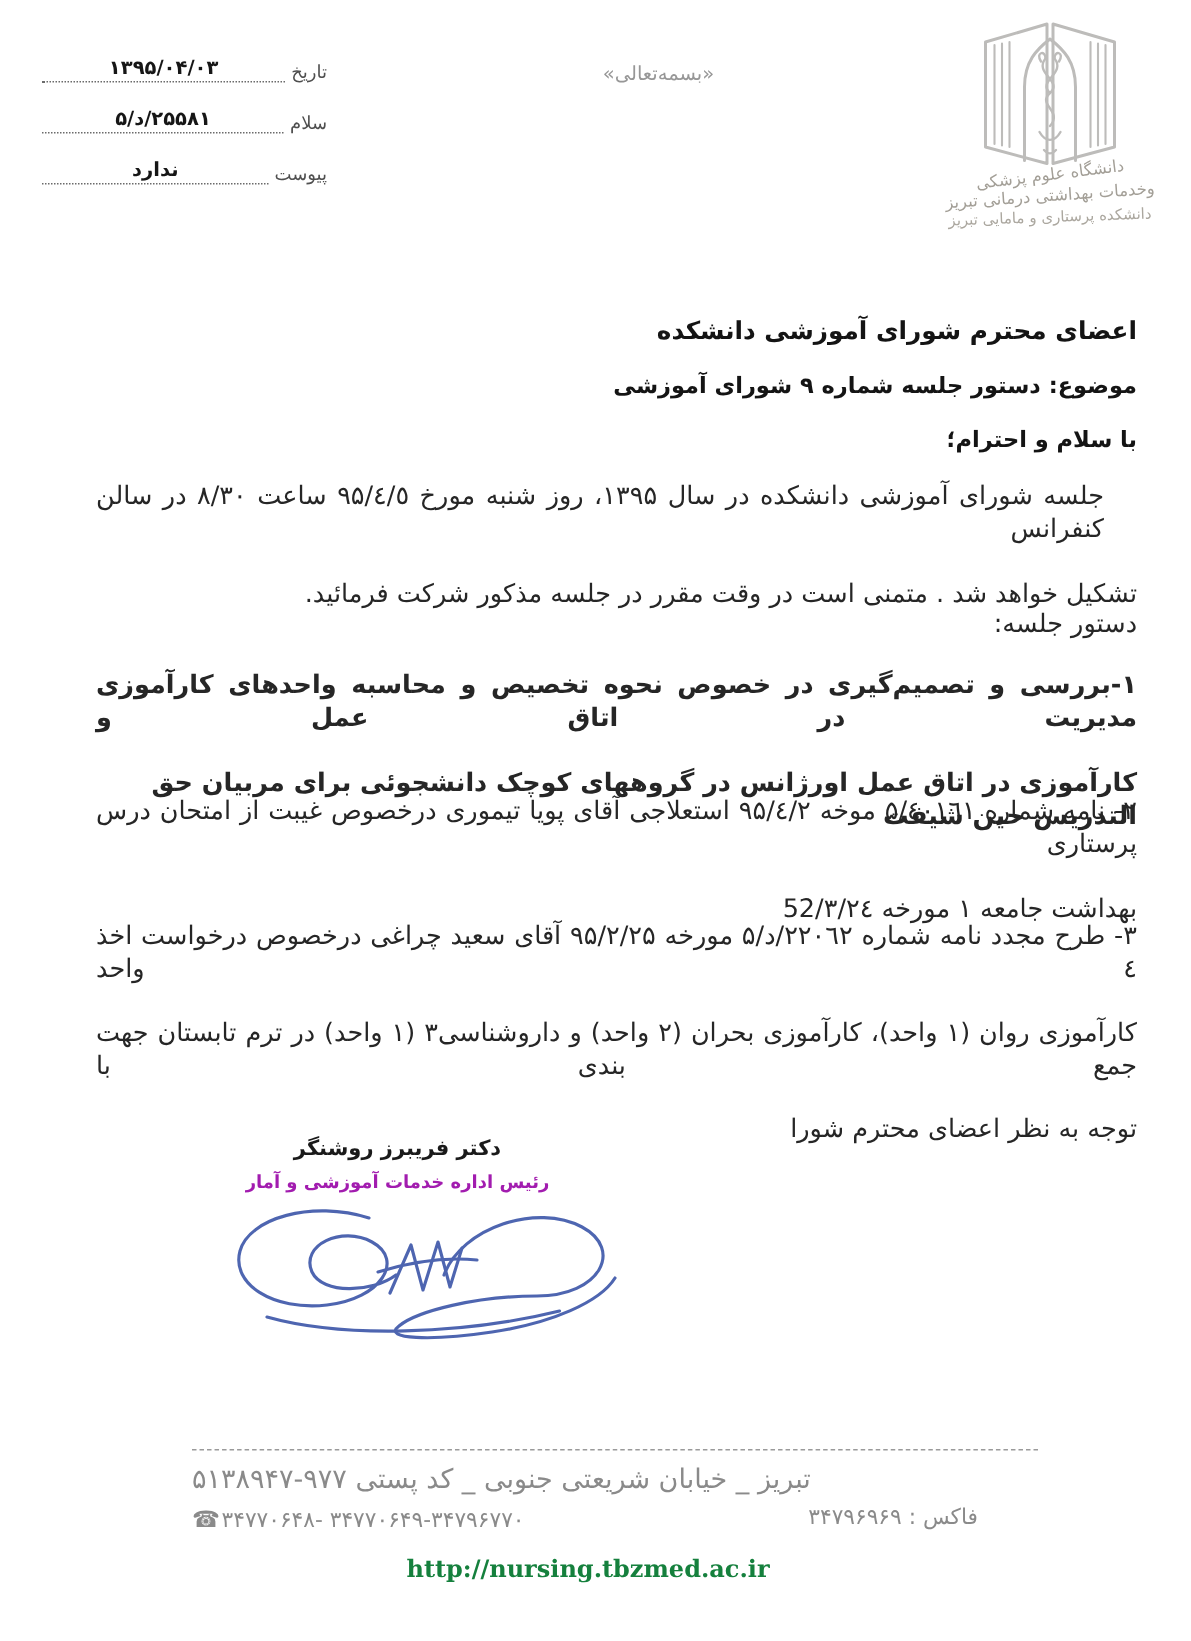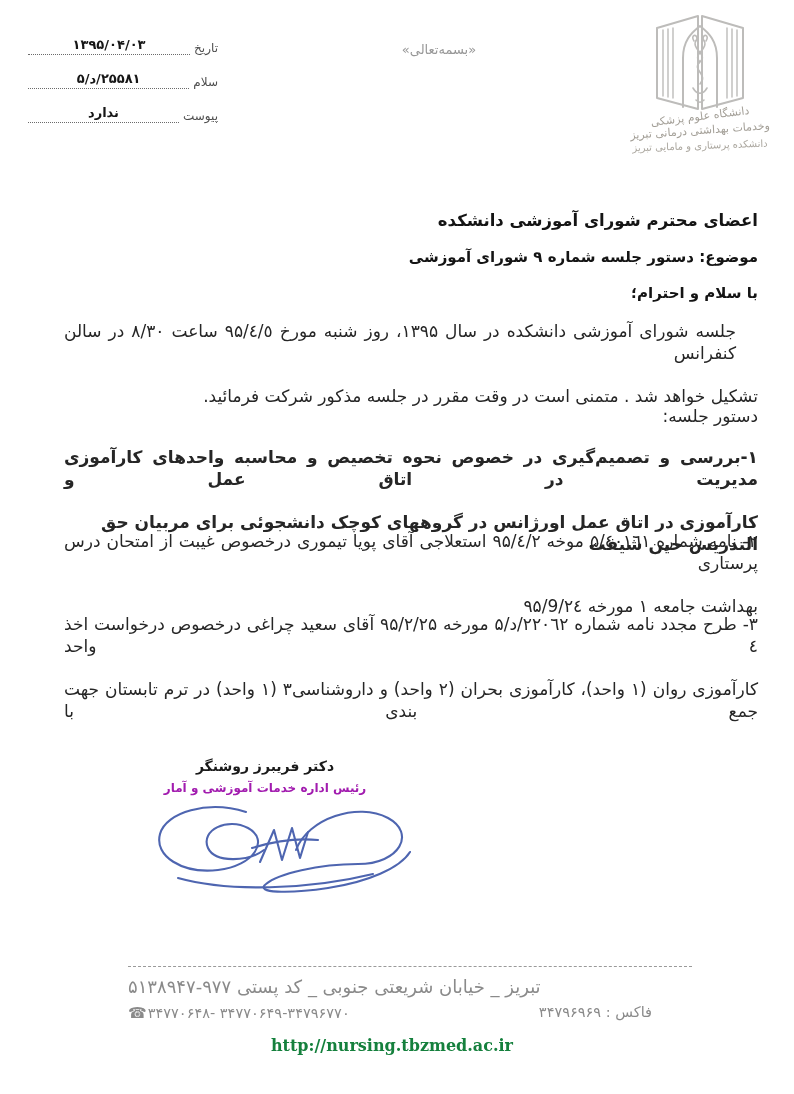--- a/index.html
+++ b/index.html
@@ -113,26 +113,27 @@
     <div class="line rline">دستور جلسه:</div>
   </div>
 
   <div class="blk b-item1">
     <div class="line jline">۱-بررسی و تصمیم‌گیری در خصوص نحوه تخصیص و محاسبه واحدهای کارآموزی مدیریت در اتاق عمل و</div>
     <div class="line rline">کارآموزی در اتاق عمل اورژانس در گروههای کوچک دانشجوئی برای مربیان حق التدریس حین شیفت</div>
   </div>
 
   <div class="blk b-item2">
     <div class="line jline">۲- نامه شماره ۵/٤۰۱٦۱ موخه ۹۵/٤/۲ استعلاجی آقای پویا تیموری درخصوص غیبت از امتحان درس پرستاری</div>
-    <div class="line rline">بهداشت جامعه ۱ مورخه ۹۵/9/۲٤</div>
+    <div class="line rline">بهداشت جامعه ۱ مورخه 52/۳/۲٤</div>
   </div>
 
   <div class="blk b-item3">
     <div class="line jline">۳- طرح مجدد نامه شماره ۲۲۰٦۲/د/۵ مورخه ۹۵/۲/۲۵ آقای سعید چراغی درخصوص درخواست اخذ ٤ واحد</div>
     <div class="line jline">کارآموزی روان (۱ واحد)، کارآموزی بحران (۲ واحد) و داروشناسی۳ (۱ واحد) در ترم تابستان جهت جمع بندی با</div>
+    <div class="line rline">توجه به نظر اعضای محترم شورا</div>
   </div>
 
   <div class="sig">
     <div class="sig-name">دکتر فریبرز روشنگر</div>
     <div class="sig-title">رئیس اداره خدمات آموزشی و آمار</div>
   </div>
   <svg class="sig-scribble" width="275" height="108" viewBox="0 0 275 108">
     <g fill="none" stroke="#3b55a8" stroke-width="2.1" stroke-linecap="round" stroke-linejoin="round" opacity="0.9">
       <path d="M98,22 C60,10 18,22 12,44 C6,66 34,84 70,80 C106,76 122,50 100,38 C80,27 52,40 60,58 C67,73 100,72 116,60"></path>
       <path d="M112,72 L126,40 L134,70 L144,38 L152,68 L160,42"></path>

